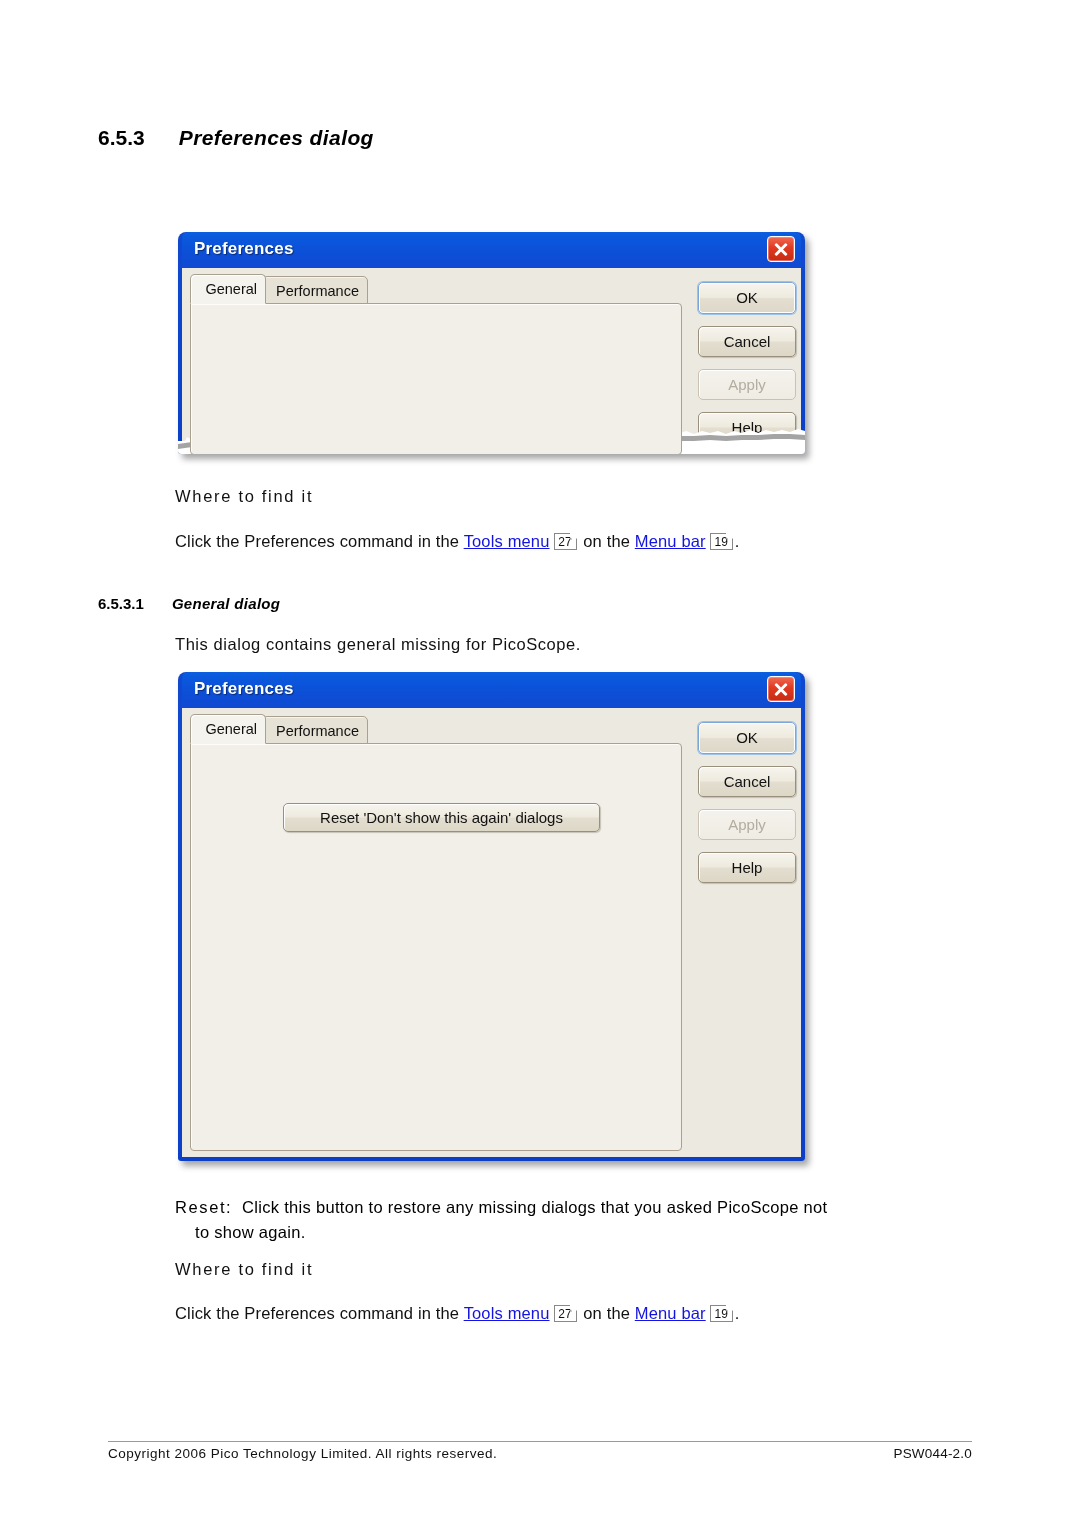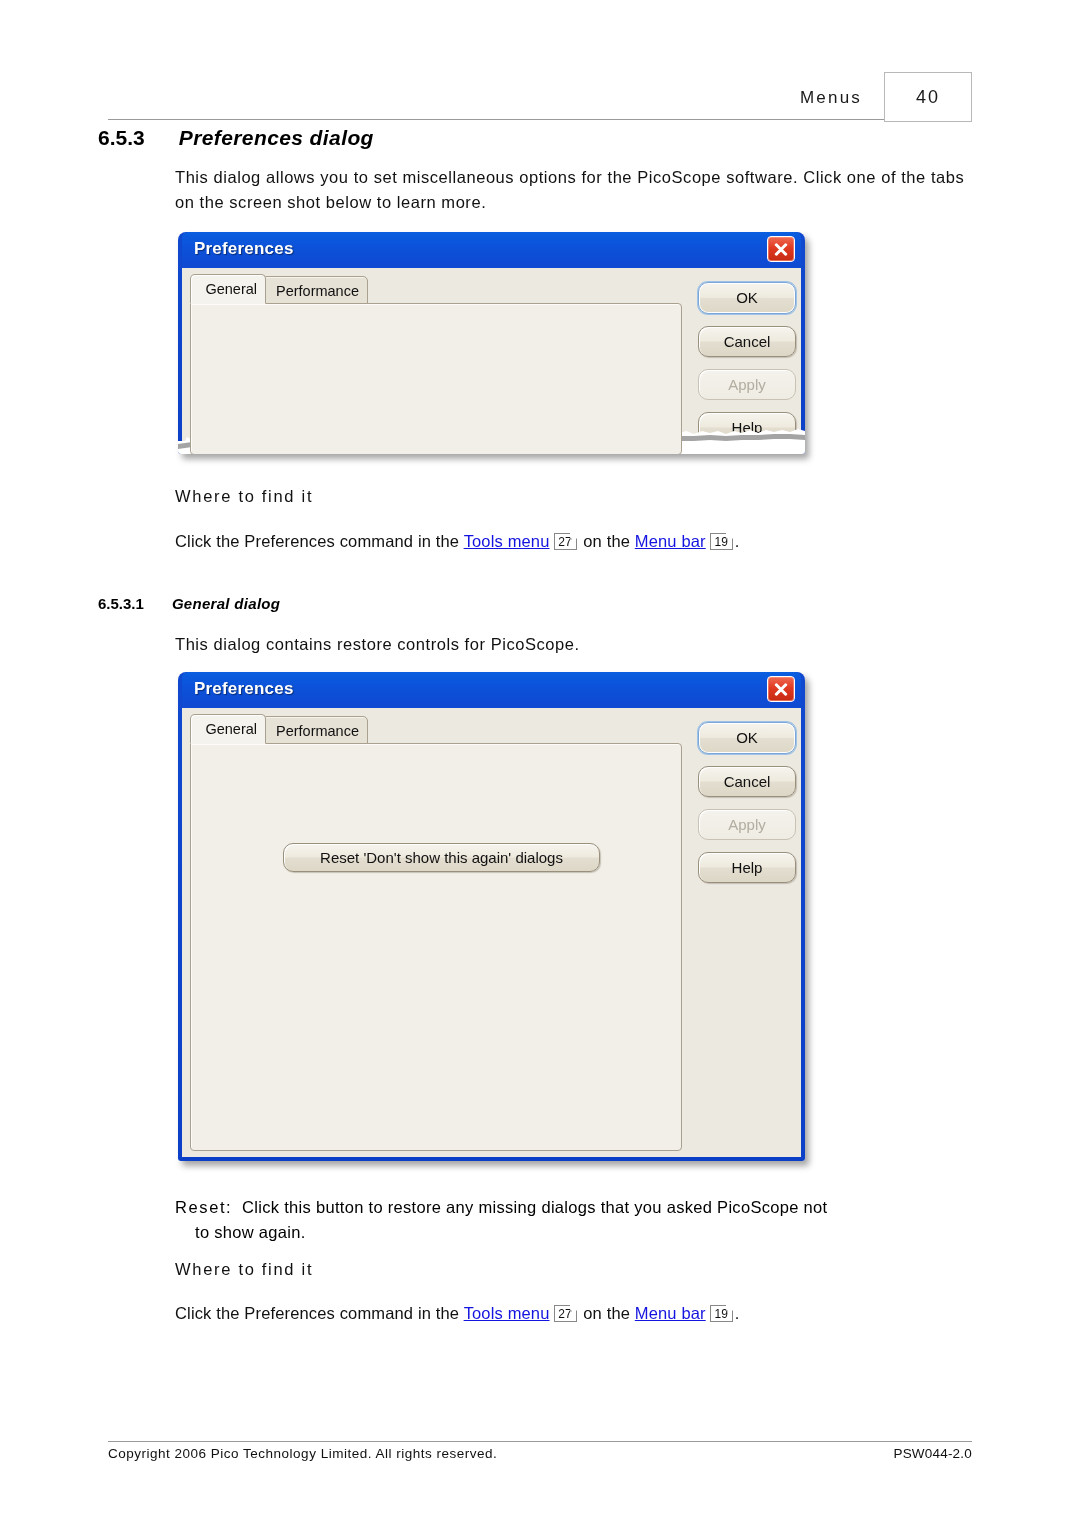--- a/index.html
+++ b/index.html
@@ -269,21 +269,21 @@
     box-sizing: border-box;
     box-shadow: inset 1px 1px 0 #fdfcf8;
     z-index: 1;
   }
 
   
   .btn {
     position: absolute;
     box-sizing: border-box;
     border: 1px solid #9a8f7d;
-    border-radius: 10px;
+    border-radius: 5px;
     background: linear-gradient(to bottom, #f6f4ee 0%, #eeeade 48%, #e3ded0 52%, #ddd7c7 100%);
     font-size: 15px;
     color: #111;
     text-align: center;
     white-space: nowrap;
     box-shadow: inset 1px 1px 0 #ffffff, 1px 1px 1px rgba(120,110,95,0.35);
   }
   .btn .lbl {
     position: absolute;
     left: 0; right: 0;
@@ -337,33 +337,25 @@
     font-size: 13.5px;
     letter-spacing: 0.2px;
     color: #111;
   }
 </style>
 </head>
 <body>
 
 <div class="page">
 
-  <div class="header">
-    <div class="header-rule"></div>
-    <div class="header-title">Menus</div>
-    <div class="header-pagebox">
-      <div class="header-pagenum">40</div>
-    </div>
-  </div>
 
   <div class="h2" style="top:126px;">
     <span class="num">6.5.3</span><span class="txt">Preferences dialog</span>
   </div>
 
-  <div class="para" style="top:165px; width:790px;">This dialog allows you to set miscellaneous options for the PicoScope software. Click one of the tabs on the screen shot below to learn more.</div>
 
   <div class="dlg-wrap" style="left:178px; top:232px; width:627px;">
     <div class="dlg" style="height:222px;">
       <div class="titlebar">
         <div class="tl-text">Preferences</div>
         <div class="closebtn">
           <span class="x1"></span>
           <span class="x2"></span>
         </div>
       </div>
@@ -417,42 +409,42 @@
   </div>
 
   <div class="subhead" style="top:487px;">Where to find it</div>
   <div class="para tight" style="top:529px;">
     <span>Click the Preferences command in the </span><span class="link">Tools menu</span><span class="pref-marker"><span>27</span><span class="fold"></span></span><span> on the </span><span class="link">Menu bar</span><span class="pref-marker"><span>19</span><span class="fold"></span></span><span>.</span>
   </div>
 
   <div class="h3" style="top:595px;">
     <span class="num">6.5.3.1</span><span class="txt">General dialog</span>
   </div>
-  <div class="para" style="top:632px;">This dialog contains restore controls for PicoScope.</div>
+  <div class="para" style="top:632px;">This dialog contains general missing for PicoScope.</div>
 
   <div class="dlg-wrap" style="left:178px; top:672px; width:627px;">
     <div class="dlg" style="height:489px;">
       <div class="titlebar">
         <div class="tl-text">Preferences</div>
         <div class="closebtn">
           <span class="x1"></span>
           <span class="x2"></span>
         </div>
       </div>
       <div class="dlg-body" style="height:449px;">
 
         <div style="position:absolute; left:8px; top:6px; width:492px; height:437px;">
           <div class="tab active" style="left:0; width:76px;">
             <span>General</span>
           </div>
           <div class="tab inactive" style="left:72px; width:106px;">
             <span>Performance</span>
           </div>
           <div class="tab-content" style="left:0; top:29px; width:492px; height:408px;">
-            <div class="btn" style="left:92px; top:59px; width:317px; height:29px;margin-top:40px;">
+            <div class="btn" style="left:92px; top:59px; width:317px; height:29px;">
               <span class="lbl">Reset 'Don't show this again' dialogs</span>
             </div>
           </div>
         </div>
 
         <div style="position:absolute; left:508px; top:0; width:112px; height:449px;">
           <div class="btn focus" style="left:8px; top:14px; width:98px; height:32px;">
             <span class="lbl">OK</span>
           </div>
           <div class="btn" style="left:8px; top:58px; width:98px; height:31px;">

